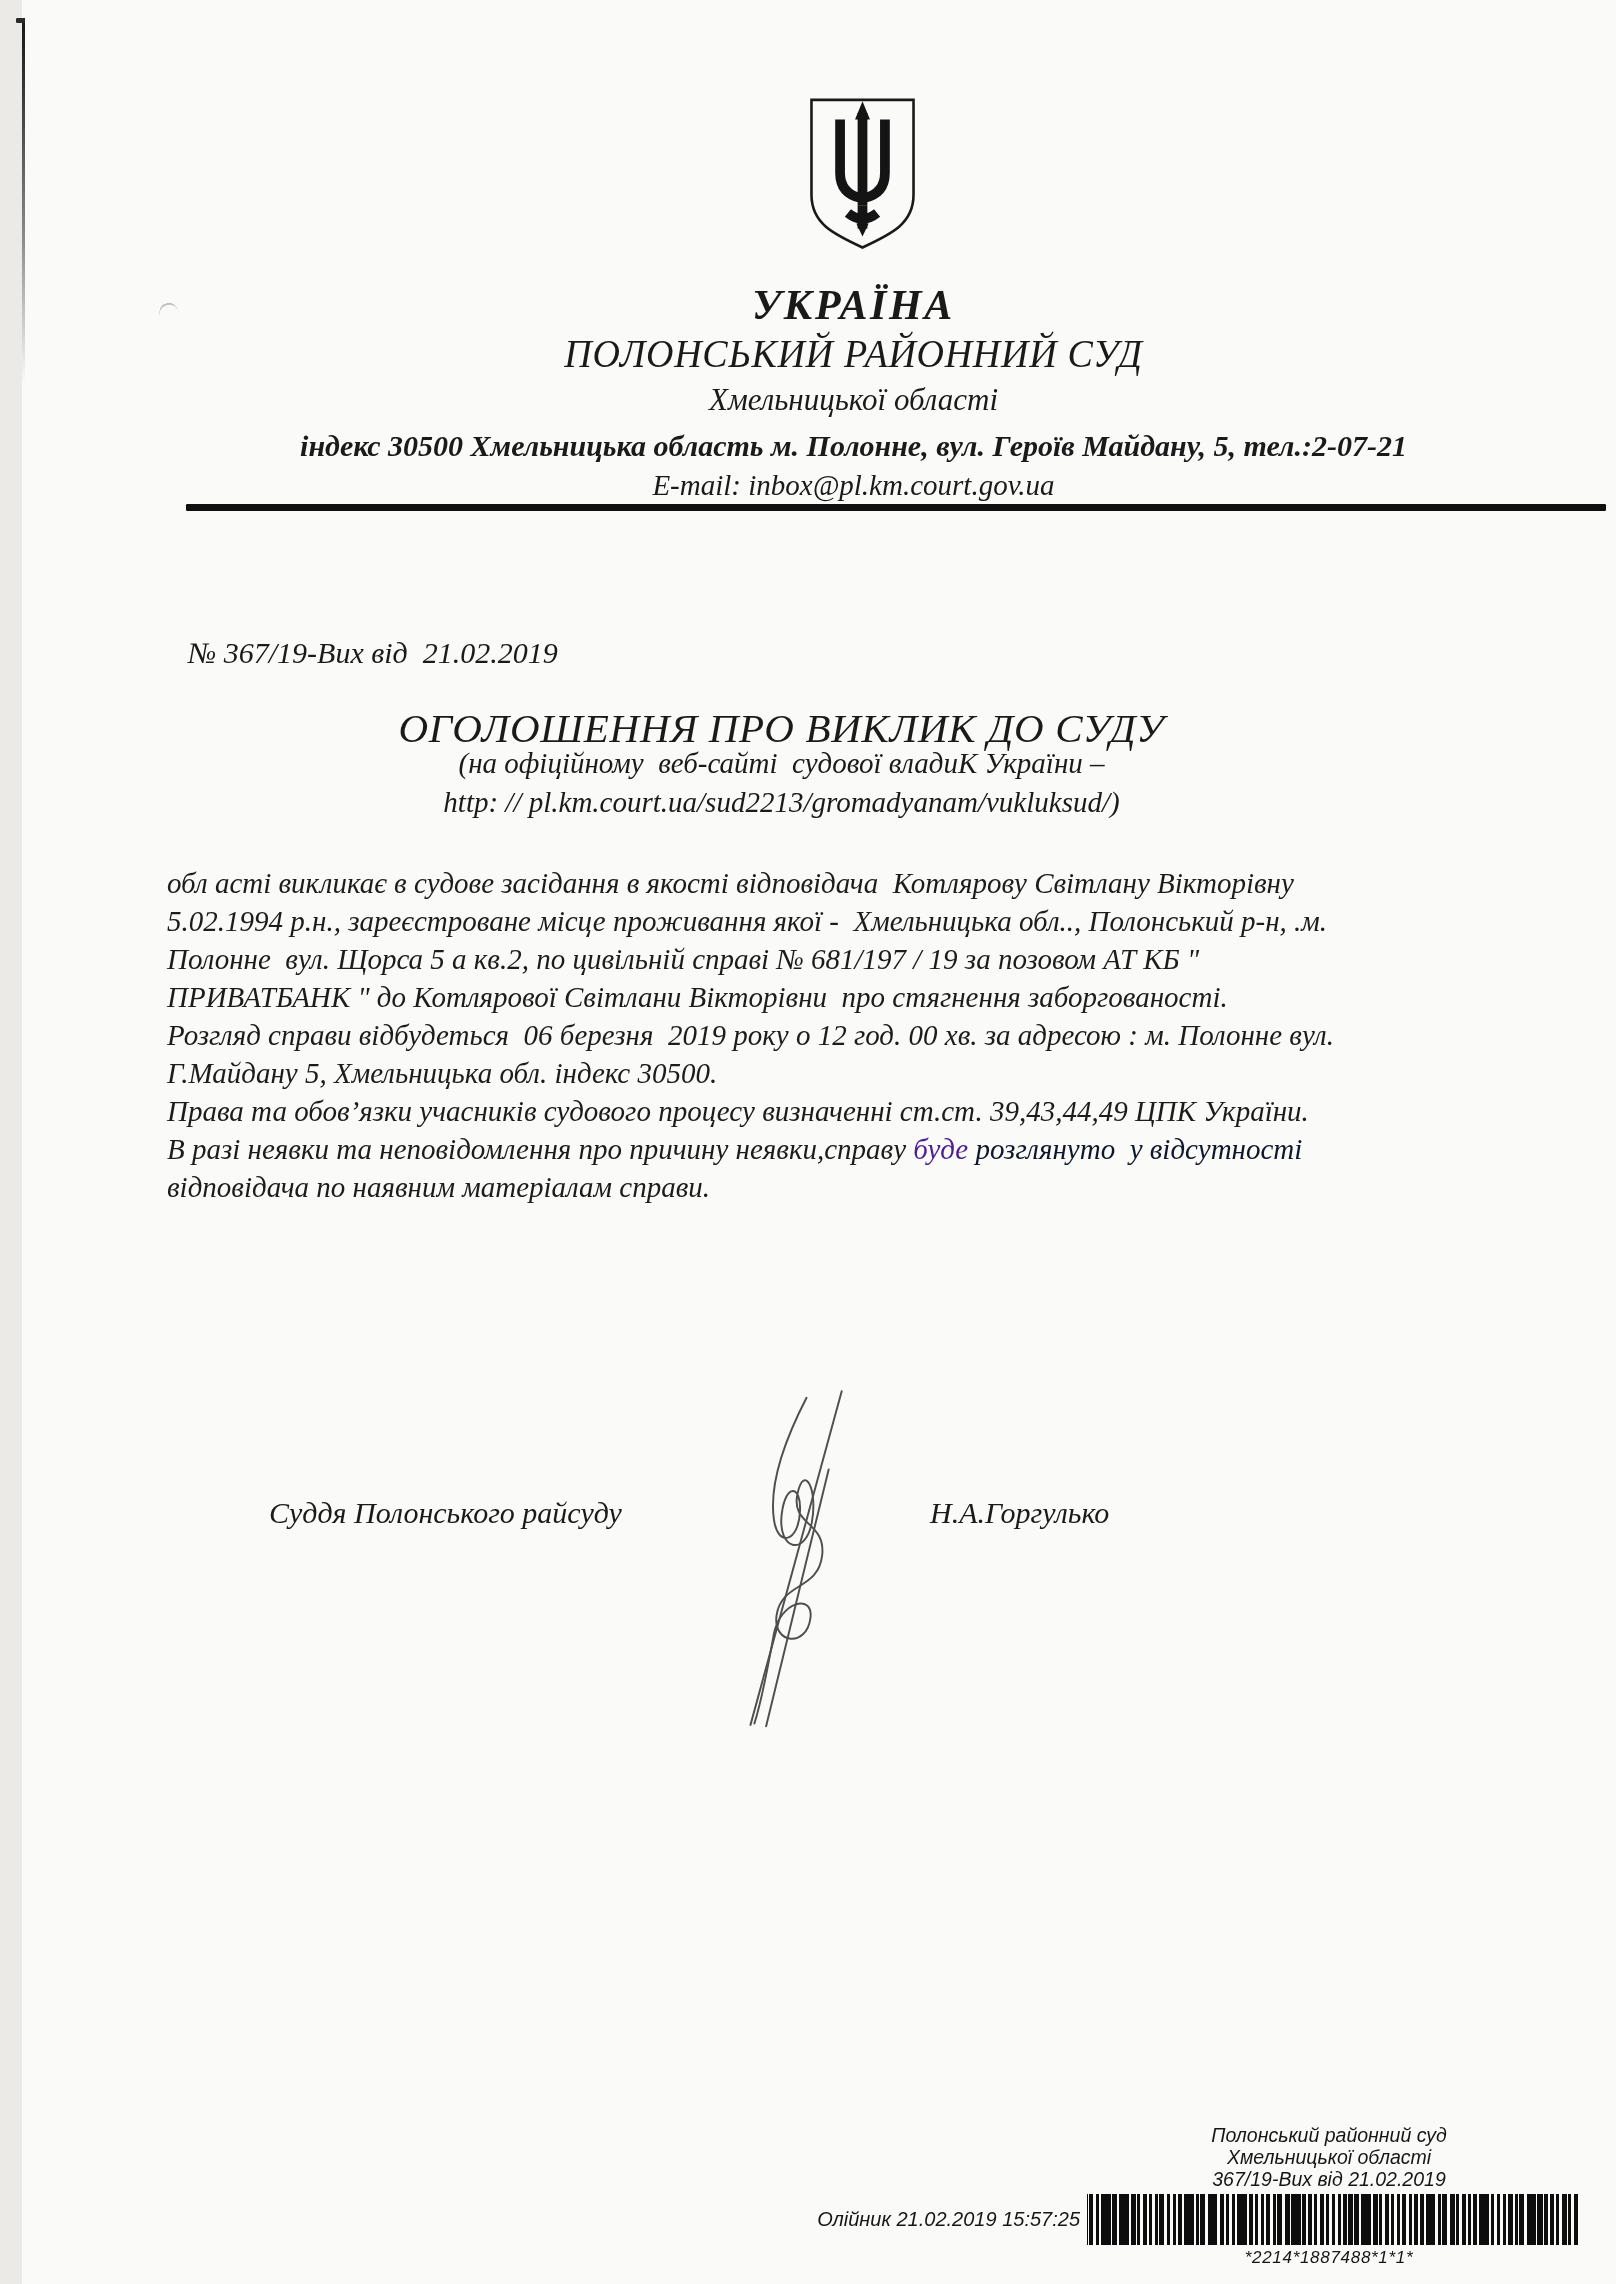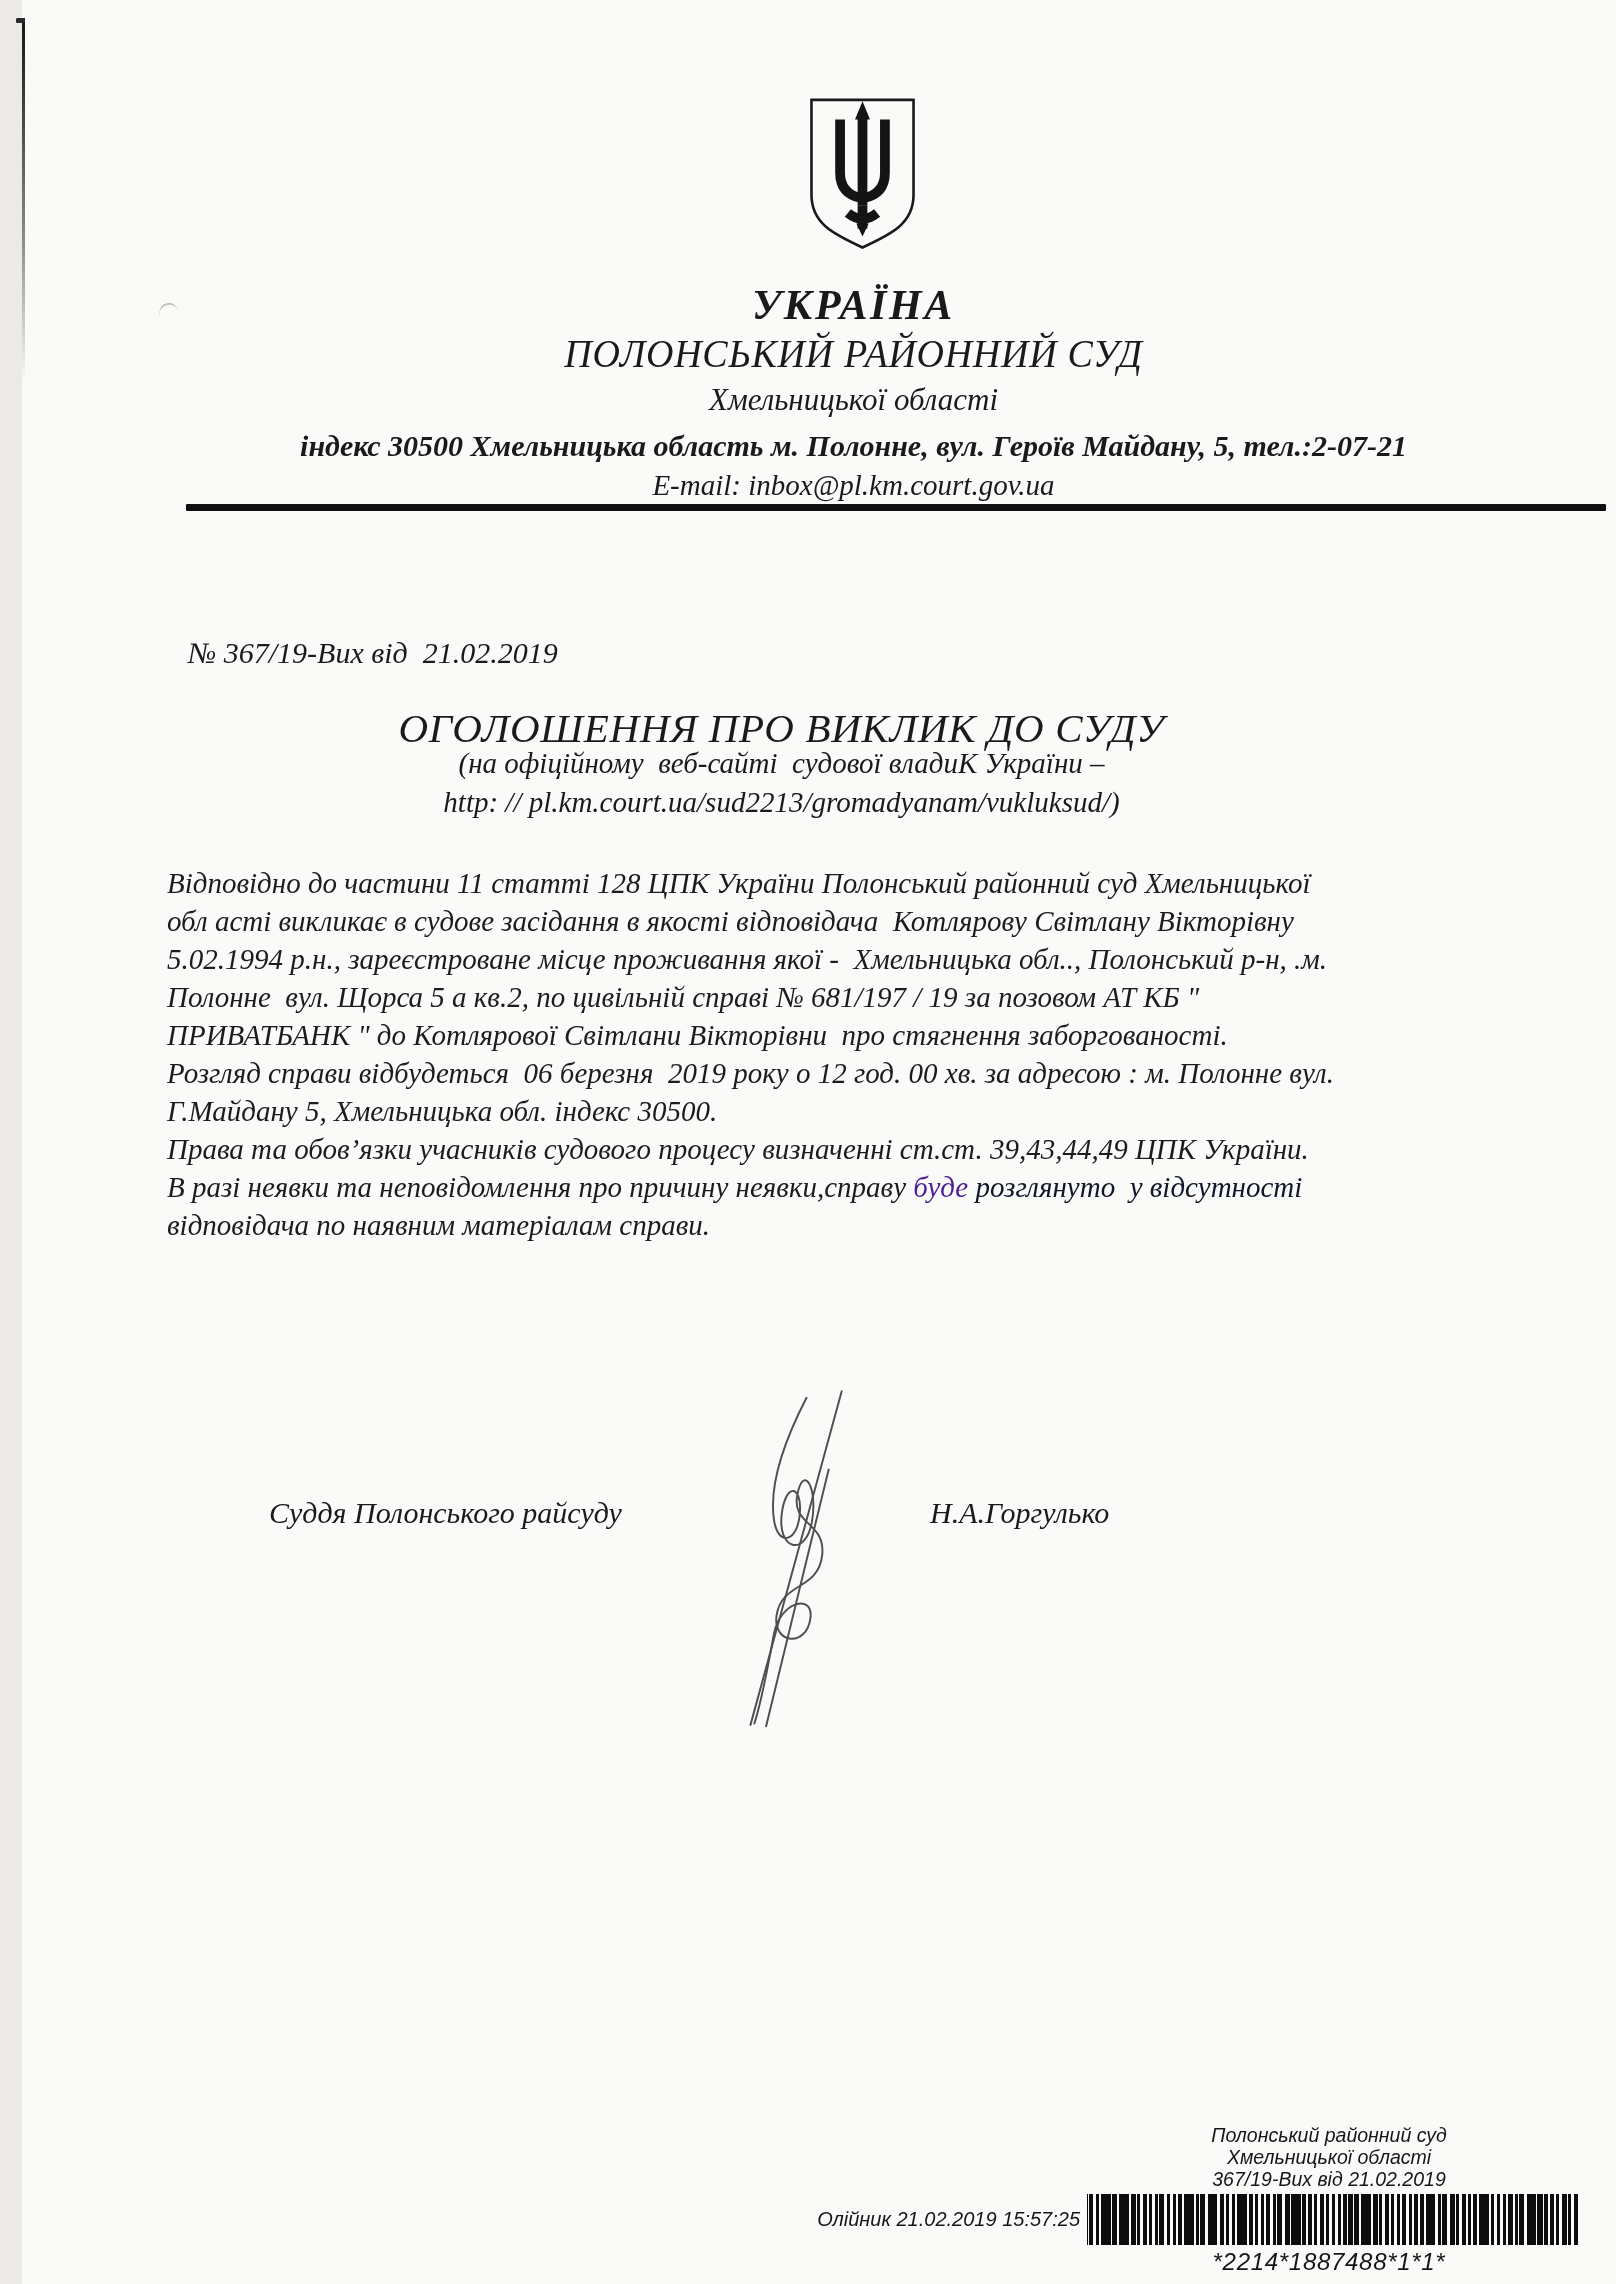--- a/index.html
+++ b/index.html
@@ -46,21 +46,21 @@
   .ftr-block{left:1088px;width:482px;text-align:center;white-space:pre;}
   .ftr-l1{top:2124px;font-size:19.5px;}
   .ftr-l2{top:2146px;font-size:19.5px;}
   .ftr-l3{top:2168px;font-size:19.5px;}
   .barcode{left:1087px;top:2194px;width:485px;height:51px;
     background:
       repeating-linear-gradient(90deg,#0d0d0d 0 3.3px,rgba(0,0,0,0) 3.3px 5.9px),
       repeating-linear-gradient(90deg,#0d0d0d 0 2px,rgba(0,0,0,0) 2px 11px),
       repeating-linear-gradient(90deg,rgba(0,0,0,0) 0 15px,#0d0d0d 15px 17.6px,rgba(0,0,0,0) 17.6px 27px);
     border-left:3.9px double #0d0d0d;border-right:3.9px double #0d0d0d;}
-  .ftr-stars{top:2248px;font-size:24px;letter-spacing:0.7px;}
+  .ftr-stars{top:2248px;font-size:17px;letter-spacing:0.7px;}
   .ftr-clerk{left:801px;top:2208px;width:279px;text-align:right;font-size:20px;white-space:pre;}
 </style>
 </head>
 <body>
 
 <div class="page">
 
   <div class="abs edge-strip"></div>
   <div class="abs edge-line"></div>
   <div class="abs edge-cap"></div>
@@ -86,21 +86,20 @@
   <div class="abs hdr t-email">E-mail: inbox@pl.km.court.gov.ua</div>
   <div class="abs rule"></div>
 
   <div class="abs refline">№ 367/19-Вих від  21.02.2019</div>
 
   <div class="abs ann ann-title">ОГОЛОШЕННЯ ПРО ВИКЛИК ДО СУДУ</div>
   <div class="abs ann ann-sub1">(на офіційному  веб-сайті  судової владиК України –</div>
   <div class="abs ann ann-sub2">http: // pl.km.court.ua/sud2213/gromadyanam/vukluksud/)</div>
 
   <div class="abs bodyblock">
-    <div class="bline">Відповідно до частини 11 статті 128 ЦПК України Полонський районний суд Хмельницької</div>
     <div class="bline">обл асті викликає в судове засідання в якості відповідача  Котлярову Світлану Вікторівну</div>
     <div class="bline">5.02.1994 р.н., зареєстроване місце проживання якої -  Хмельницька обл.., Полонський р-н, .м.</div>
     <div class="bline">Полонне  вул. Щорса 5 а кв.2, по цивільній справі № 681/197 / 19 за позовом АТ КБ "</div>
     <div class="bline">ПРИВАТБАНК " до Котлярової Світлани Вікторівни  про стягнення заборгованості.</div>
     <div class="bline">Розгляд справи відбудеться  06 березня  2019 року о 12 год. 00 хв. за адресою : м. Полонне вул.</div>
     <div class="bline">Г.Майдану 5, Хмельницька обл. індекс 30500.</div>
     <div class="bline">Права та обов’язки учасників судового процесу визначенні ст.ст. 39,43,44,49 ЦПК України.</div>
     <div class="bline"><span>В разі неявки та неповідомлення про причину неявки,справу </span><span class="fade-mid">буде </span><span class="fade-light">розглянуто  у відсутності</span></div>
     <div class="bline">відповідача по наявним матеріалам справи.</div>
   </div>

